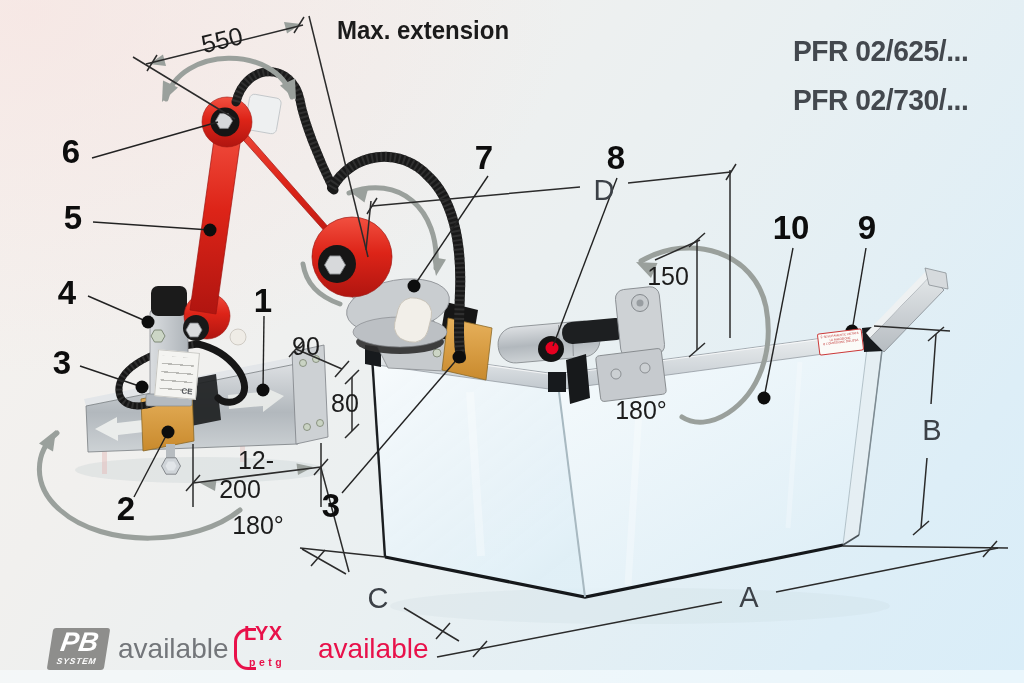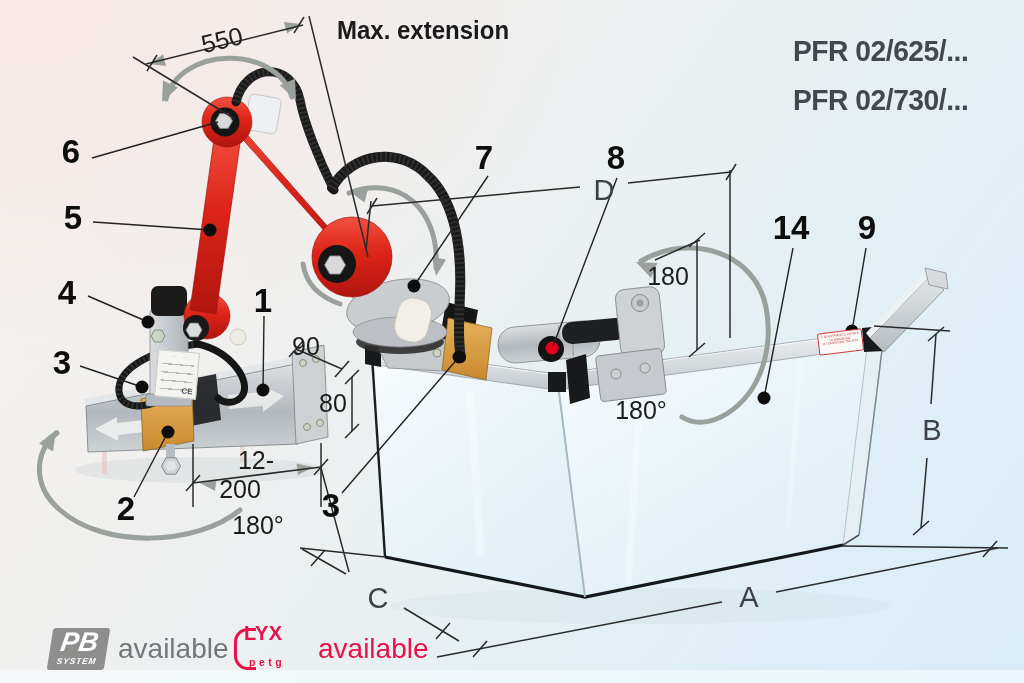--- a/index.html
+++ b/index.html
@@ -273,30 +273,30 @@
 
 <div class="txt num" style="left:71px;top:152px">6</div>
 <div class="txt num" style="left:73px;top:218px">5</div>
 <div class="txt num" style="left:67px;top:293px">4</div>
 <div class="txt num" style="left:62px;top:363px">3</div>
 <div class="txt num" style="left:126px;top:509px">2</div>
 <div class="txt num" style="left:263px;top:301px">1</div>
 <div class="txt num" style="left:484px;top:158px">7</div>
 <div class="txt num" style="left:616px;top:158px">8</div>
 <div class="txt num" style="left:331px;top:506px">3</div>
-<div class="txt num" style="left:791px;top:228px">14</div>
+<div class="txt num" style="left:791px;top:228px">10</div>
 <div class="txt num" style="left:867px;top:228px">9</div>
 
 <div class="txt dim d550" style="left:222px;top:40px">550</div>
 <div class="maxext">Max. extension</div>
 <div class="txt letter" style="left:604px;top:190px">D</div>
-<div class="txt dim" style="left:668px;top:276px">180</div>
+<div class="txt dim" style="left:668px;top:276px">150</div>
 <div class="txt dim" style="left:641px;top:410px">180°</div>
 <div class="txt dim" style="left:306px;top:346px">90</div>
-<div class="txt dim" style="left:333px;top:403px">80</div>
+<div class="txt dim" style="left:345px;top:403px">80</div>
 <div class="txt dim" style="left:256px;top:460px">12-</div>
 <div class="txt dim" style="left:240px;top:489px">200</div>
 <div class="txt dim" style="left:258px;top:525px">180°</div>
 <div class="txt letter" style="left:378px;top:598px">C</div>
 <div class="txt letter" style="left:749px;top:597px">A</div>
 <div class="txt letter" style="left:932px;top:430px">B</div>
 
 <div class="pfr">
   <div>PFR 02/625/...</div>
   <div>PFR 02/730/...</div>

